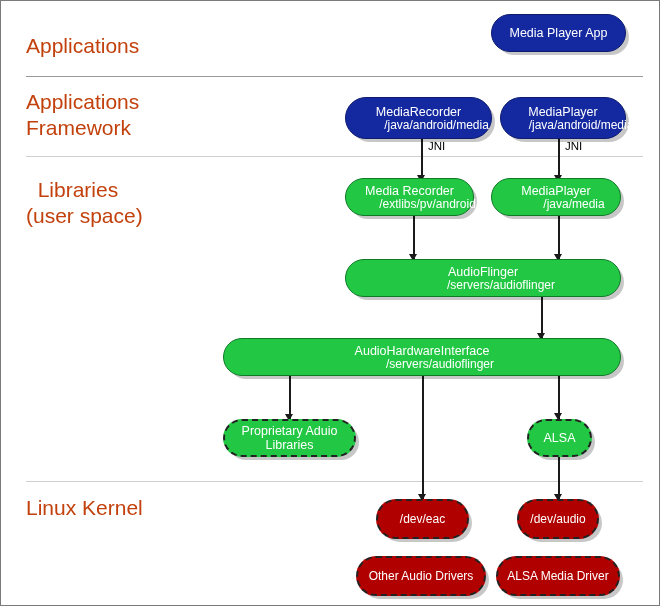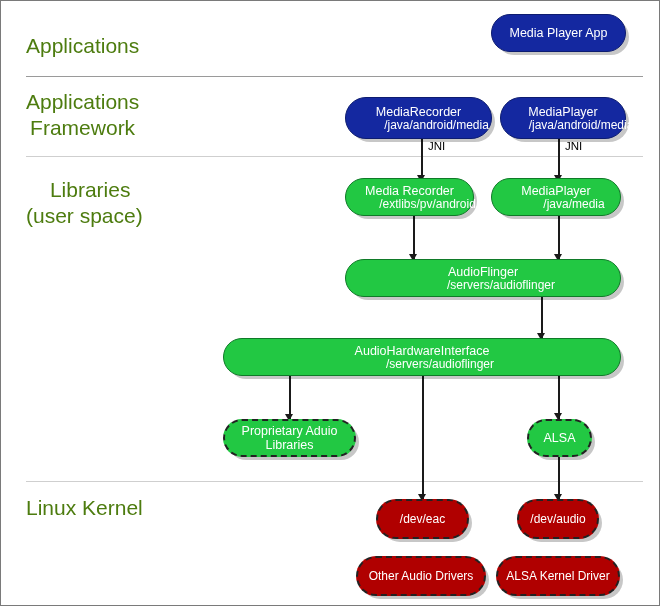--- a/index.html
+++ b/index.html
@@ -13,26 +13,25 @@
     overflow:hidden;
   }
   
   .sep{position:absolute;left:25px;right:16px;height:1px;}
   .sep.dark{background:#9a9a9a;}
   .sep.light{background:#cfcfcf;}
 
   
   .layer-label{
     position:absolute;
-    color:#4d7c0f;
+    color:#c2410c;
     font-size:21px;
     line-height:26px;
     white-space:pre;
     letter-spacing:0px;
-    text-align:center;
   }
 
   
   .node{
     position:absolute;
     box-sizing:border-box;
     border-radius:999px;
     color:#ffffff;
     display:flex;
     flex-direction:column;
@@ -157,16 +156,16 @@
   <div class="node red" style="left:375px;top:498px;width:93px;height:40px;">
     <span class="t1">/dev/eac</span>
   </div>
   <div class="node red" style="left:516px;top:498px;width:82px;height:40px;align-items:center;">
     <span class="t1">/dev/audio</span>
   </div>
   <div class="node red" style="left:355px;top:555px;width:130px;height:40px;">
     <span class="t1">Other Audio Drivers</span>
   </div>
   <div class="node red" style="left:495px;top:555px;width:124px;height:40px;">
-    <span class="t1">ALSA Kernel Driver</span>
+    <span class="t1">ALSA Media Driver</span>
   </div>
 
 </div>
 
 </body></html>

